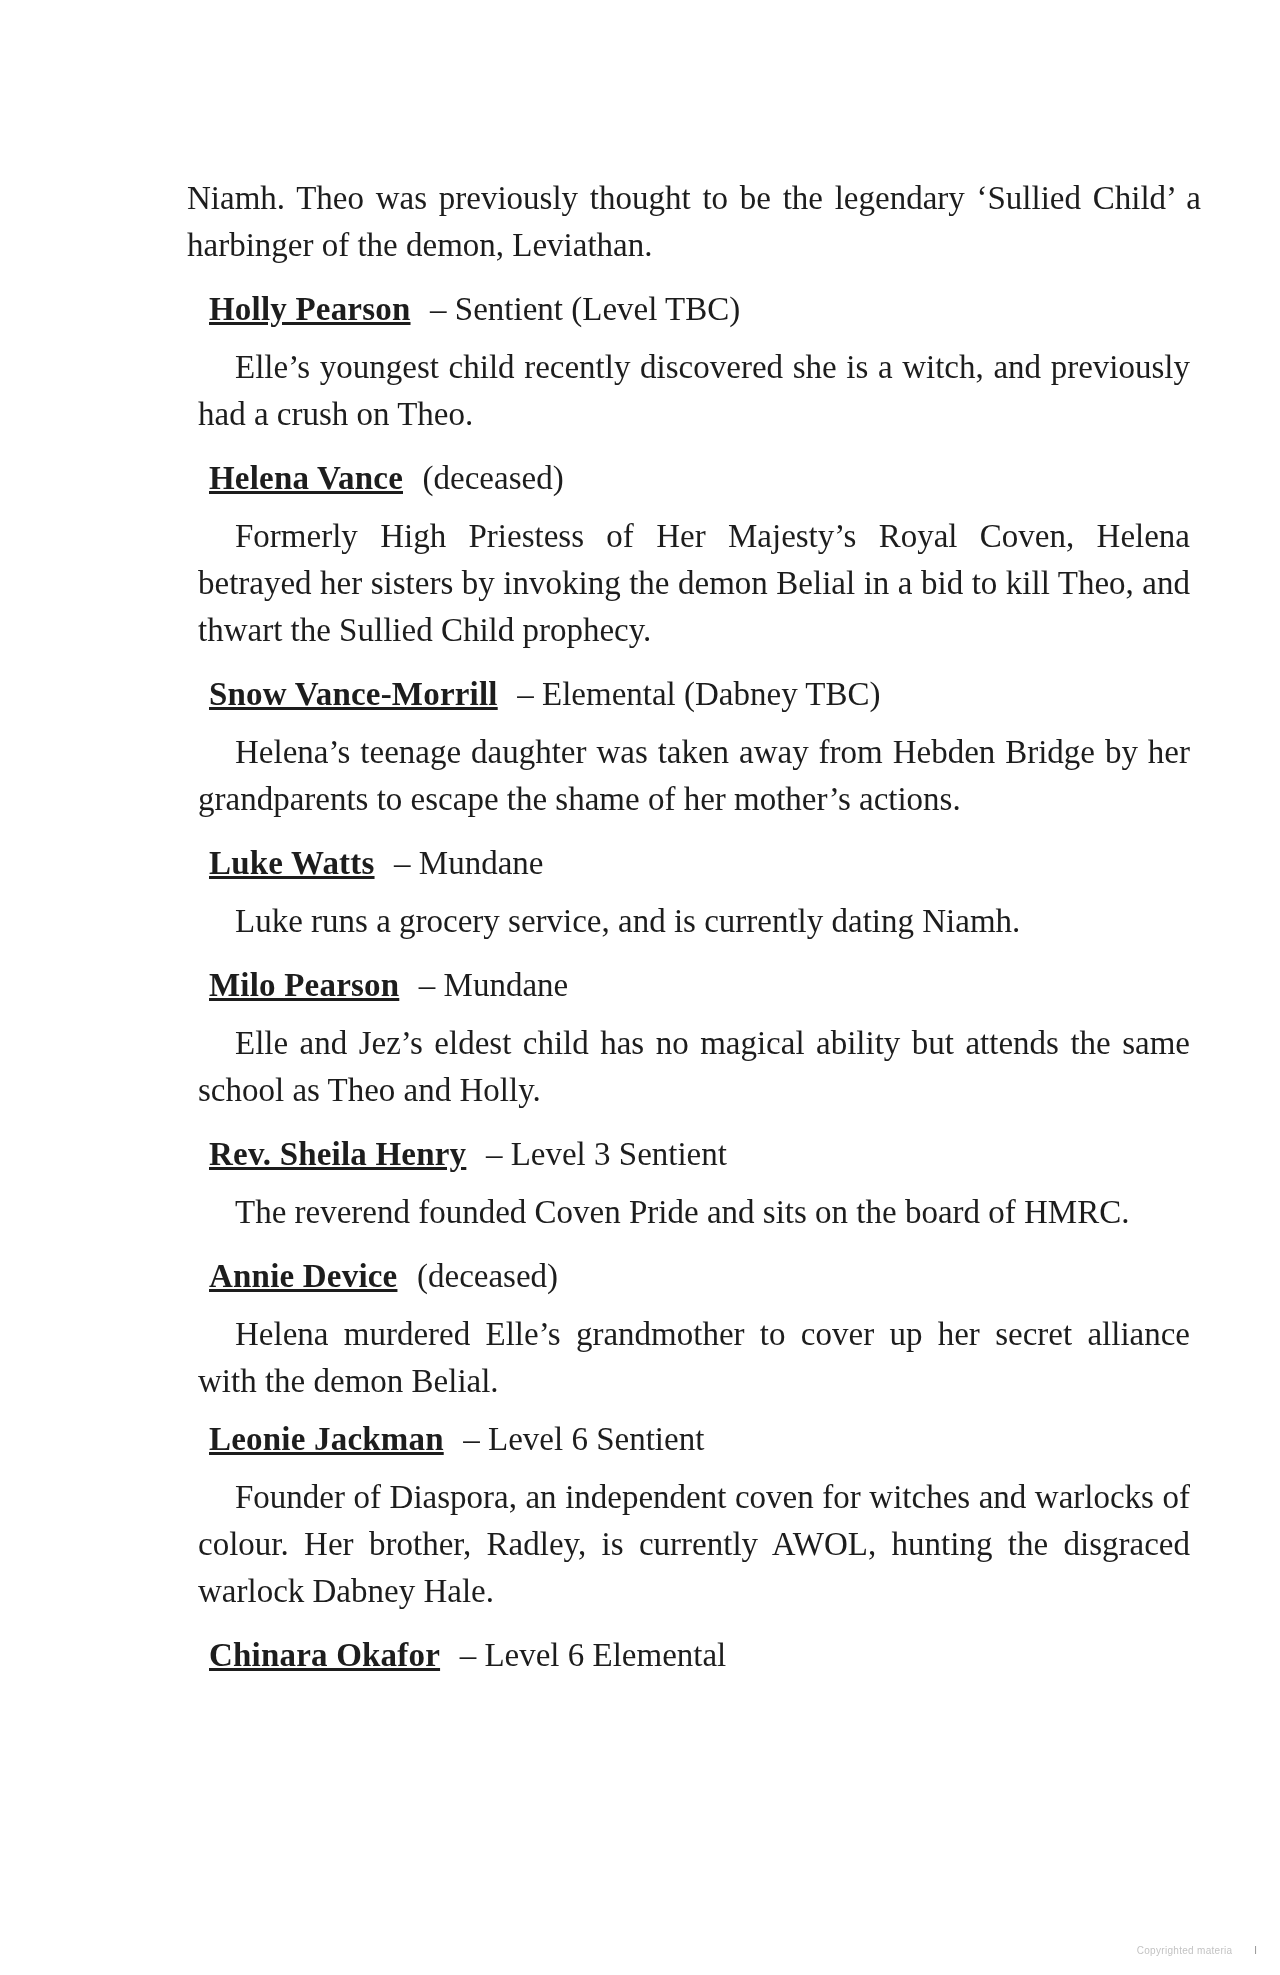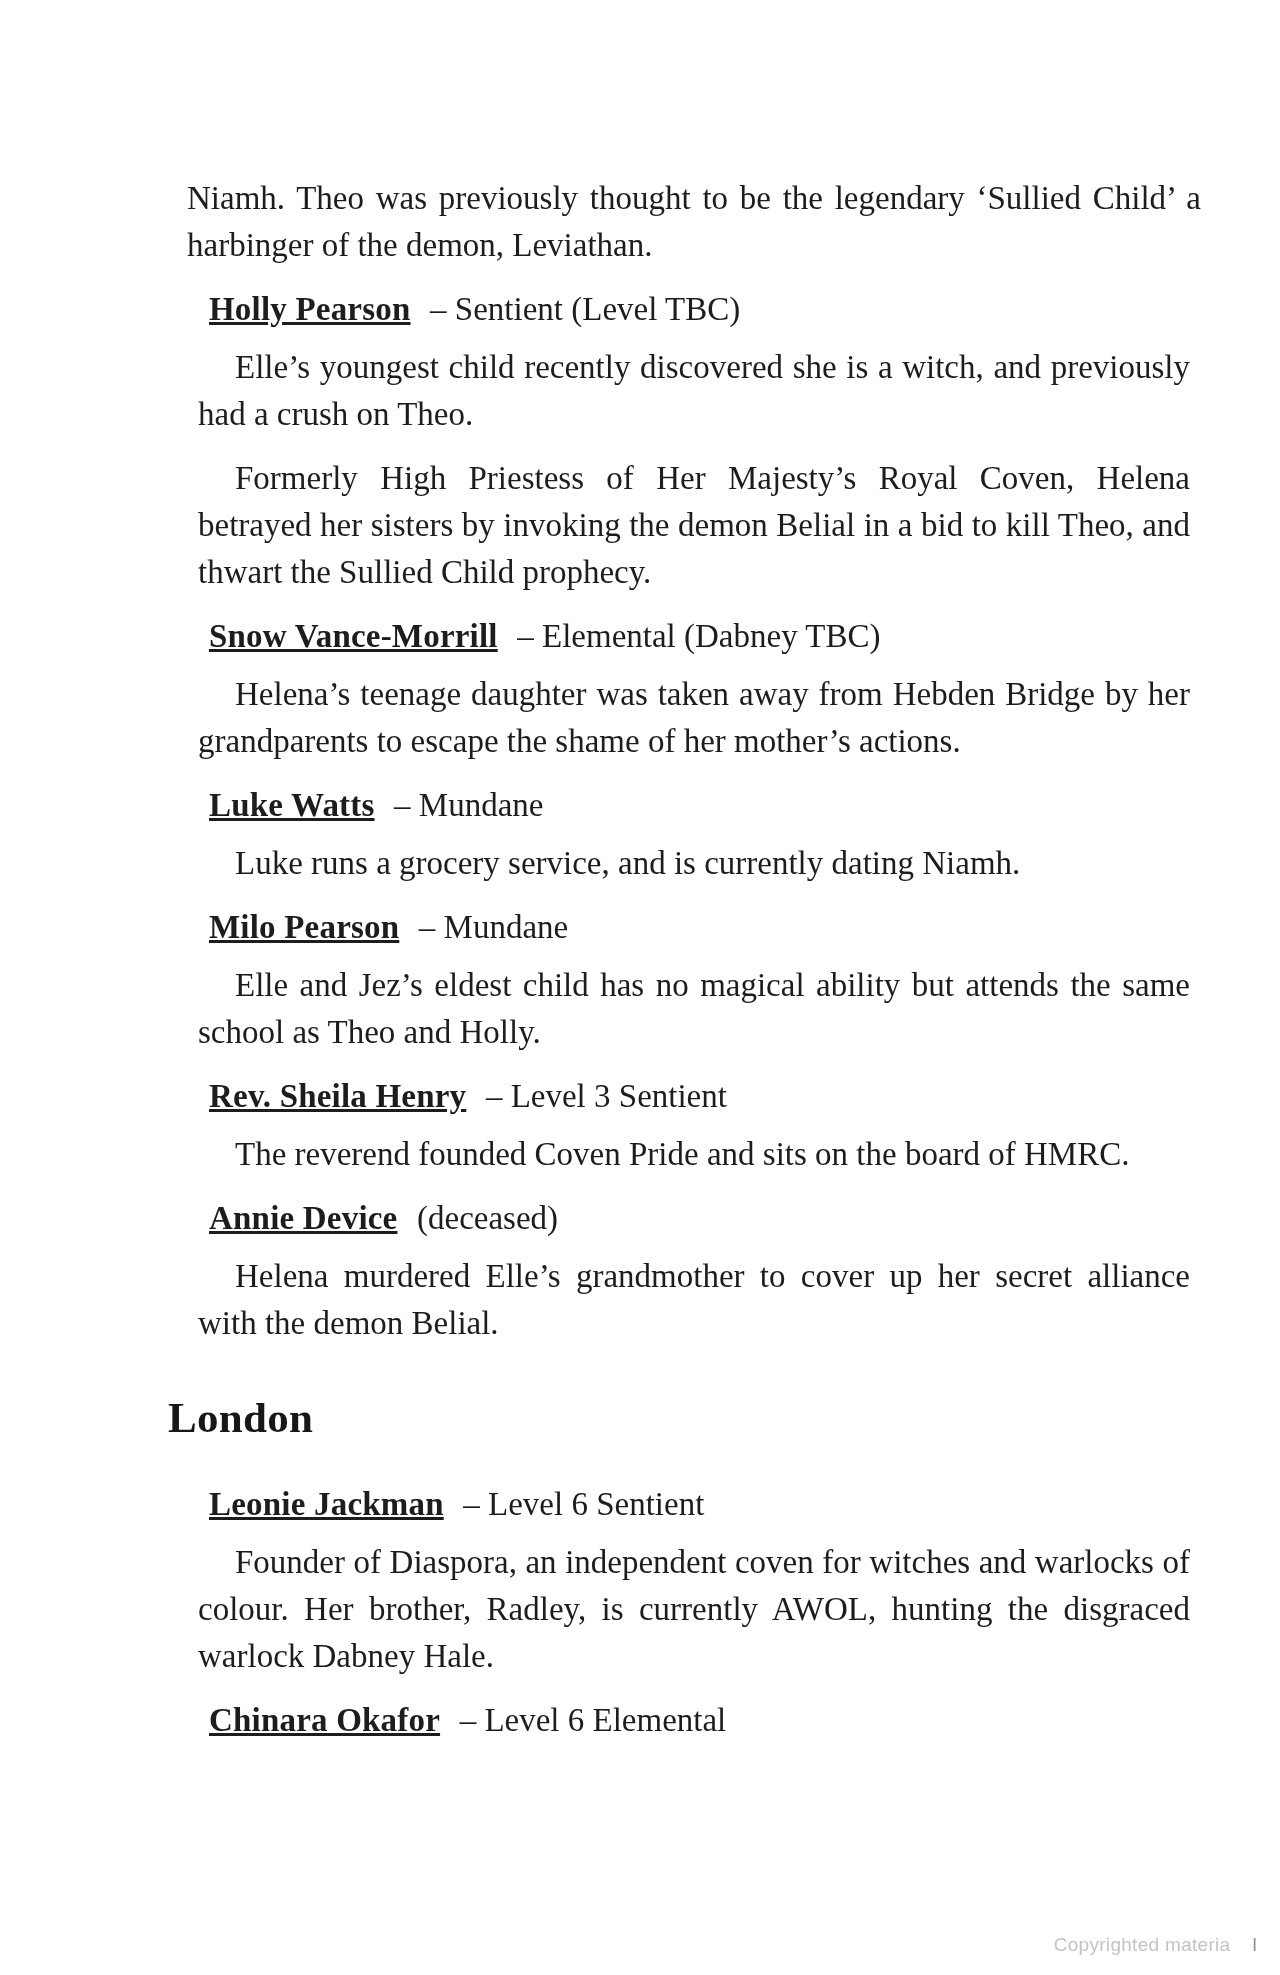--- a/index.html
+++ b/index.html
@@ -57,40 +57,41 @@
     line-height: 58px;
     font-weight: 700;
     color: #171717;
     letter-spacing: 0.3px;
   }
   .watermark {
     position: absolute;
     right: 12px;
     bottom: 19px;
     font-family: "Liberation Sans", "DejaVu Sans", sans-serif;
-    font-size: 19px;
+    font-size: 10px;
     color: #c3c3c3;
     letter-spacing: 0.3px;
   }
   .wm-end { color: #8d8d8d; }
 </style>
 </head>
 <body>
 
 <div class="page">
   <div class="text-block">
 
     <p class="intro">Niamh. Theo was previously thought to be the legendary ‘Sullied Child’ a harbinger of the demon, Leviathan.</p>
 
     <div class="entry">
       <p class="entry-head"><span class="char-name">Holly Pearson</span><span class="char-qual">– Sentient (Level TBC)</span></p>
       <p class="desc">Elle’s youngest child recently discovered she is a witch, and previously had a crush on Theo.</p>
     </div>
 
     <div class="entry">
+      <p class="entry-head"><span class="char-name">Helena Vance</span><span class="char-qual">(deceased)</span></p>
       <p class="desc">Formerly High Priestess of Her Majesty’s Royal Coven, Helena betrayed her sisters by invoking the demon Belial in a bid to kill Theo, and thwart the Sullied Child prophecy.</p>
     </div>
 
     <div class="entry">
       <p class="entry-head"><span class="char-name">Snow Vance-Morrill</span><span class="char-qual">– Elemental (Dabney TBC)</span></p>
       <p class="desc">Helena’s teenage daughter was taken away from Hebden Bridge by her grandparents to escape the shame of her mother’s actions.</p>
     </div>
 
     <div class="entry">
       <p class="entry-head"><span class="char-name">Luke Watts</span><span class="char-qual">– Mundane</span></p>
@@ -108,21 +109,20 @@
     <div class="entry">
       <p class="entry-head"><span class="char-name">Rev. Sheila Henry</span><span class="char-qual">– Level 3 Sentient</span></p>
       <p class="desc">The reverend founded Coven Pride and sits on the board of HMRC.</p>
     </div>
 
     <div class="entry">
       <p class="entry-head"><span class="char-name">Annie Device</span><span class="char-qual">(deceased)</span></p>
       <p class="desc">Helena murdered Elle’s grandmother to cover up her secret alliance with the demon Belial.</p>
     </div>
 
-    <h2 class="section-heading">London</h2>
 
     <div class="entry" style="margin-top:0;">
       <p class="entry-head"><span class="char-name">Leonie Jackman</span><span class="char-qual">– Level 6 Sentient</span></p>
       <p class="desc">Founder of Diaspora, an independent coven for witches and warlocks of colour. Her brother, Radley, is currently AWOL, hunting the disgraced warlock Dabney Hale.</p>
     </div>
 
     <div class="entry">
       <p class="entry-head"><span class="char-name">Chinara Okafor</span><span class="char-qual">– Level 6 Elemental</span></p>
 
     </div>

